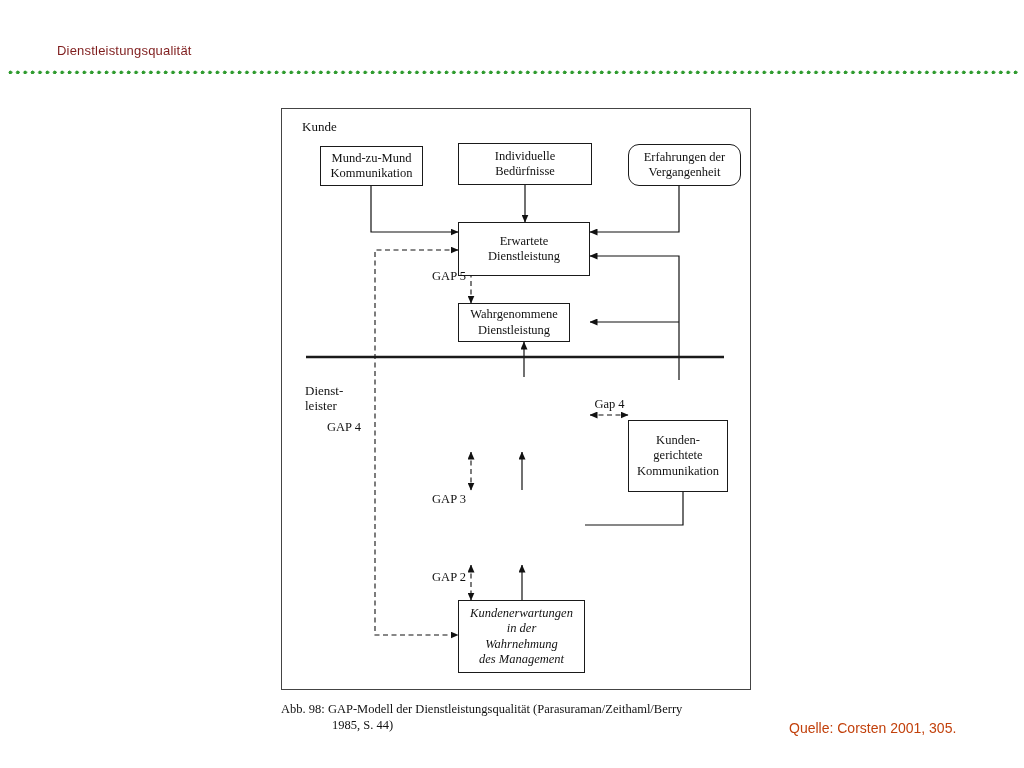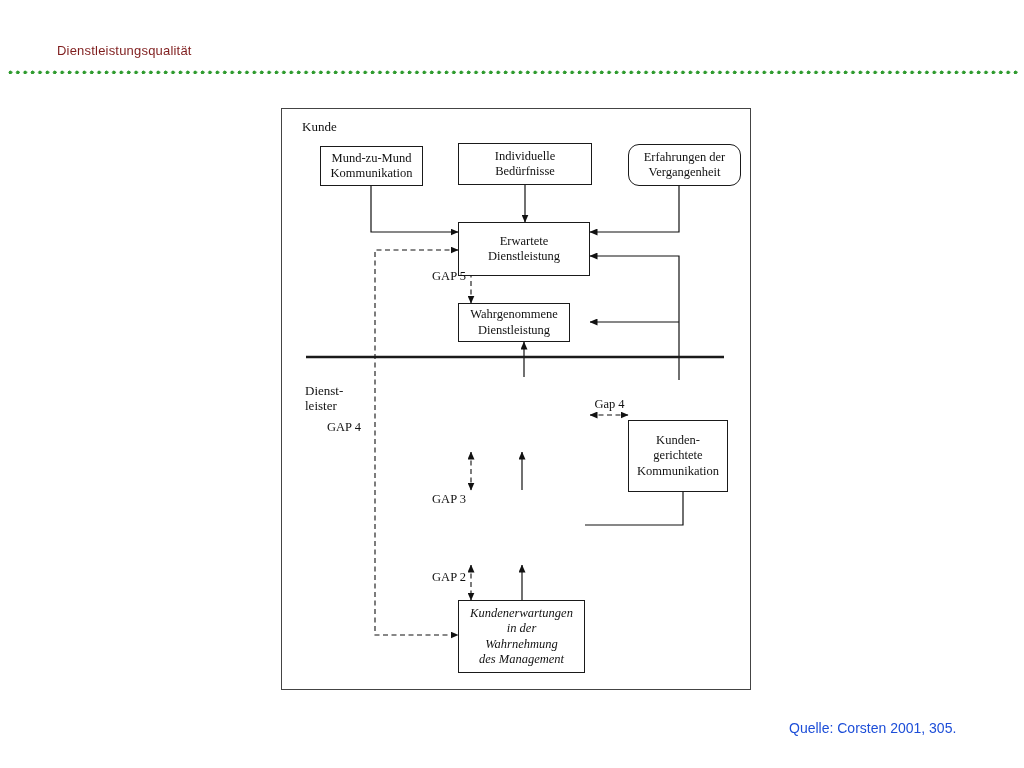--- a/index.html
+++ b/index.html
@@ -30,21 +30,21 @@
           white-space:pre-line; padding:12px 2px; }
 
   .plain-label { position:absolute; font-size:13px; line-height:1.18;
                  white-space:pre-line; }
 
   .gap-label { position:absolute; font-size:12.5px; }
 
   .caption { margin-top:11px; font-size:12.5px; line-height:1.3; color:#111; }
   .caption .l2 { margin-left:51px; }
 
-  .source-note { position:absolute; left:789px; top:720px; font-size:14px; color:#1d4ed8; }
+  .source-note { position:absolute; left:789px; top:720px; font-size:14px; color:#c2410c; }
 </style>
 </head>
 <body>
 
 <div class="slide">
 
   <div class="slide-title">Dienstleistungsqualität</div>
   <div class="dotted-rule"></div>
 
   <div class="figure">
@@ -102,16 +102,20 @@
 Wahrnehmung
 des Management</div>
 
       <div class="gap-label" style="left:136px; top:160px; width:48px; text-align:right;">GAP 5</div>
       <div class="gap-label" style="left:309px; top:288px; width:37px; text-align:center;">Gap 4</div>
       <div class="gap-label" style="left:136px; top:351px; width:48px; text-align:right;margin-top:32px;">GAP 3</div>
       <div class="gap-label" style="left:136px; top:461px; width:48px; text-align:right;">GAP 2</div>
       <div class="gap-label" style="left:45px; top:311px; width:44px; text-align:left;">GAP 4</div>
     </div>
 
+    <div class="caption">
+      <div>Abb. 98: GAP-Modell der Dienstleistungsqualität (Parasuraman/Zeithaml/Berry</div>
+      <div class="l2">1985, S. 44)</div>
+    </div>
   </div>
 
   <div class="source-note">Quelle: Corsten 2001, 305.</div>
 </div>
 
 </body></html>

